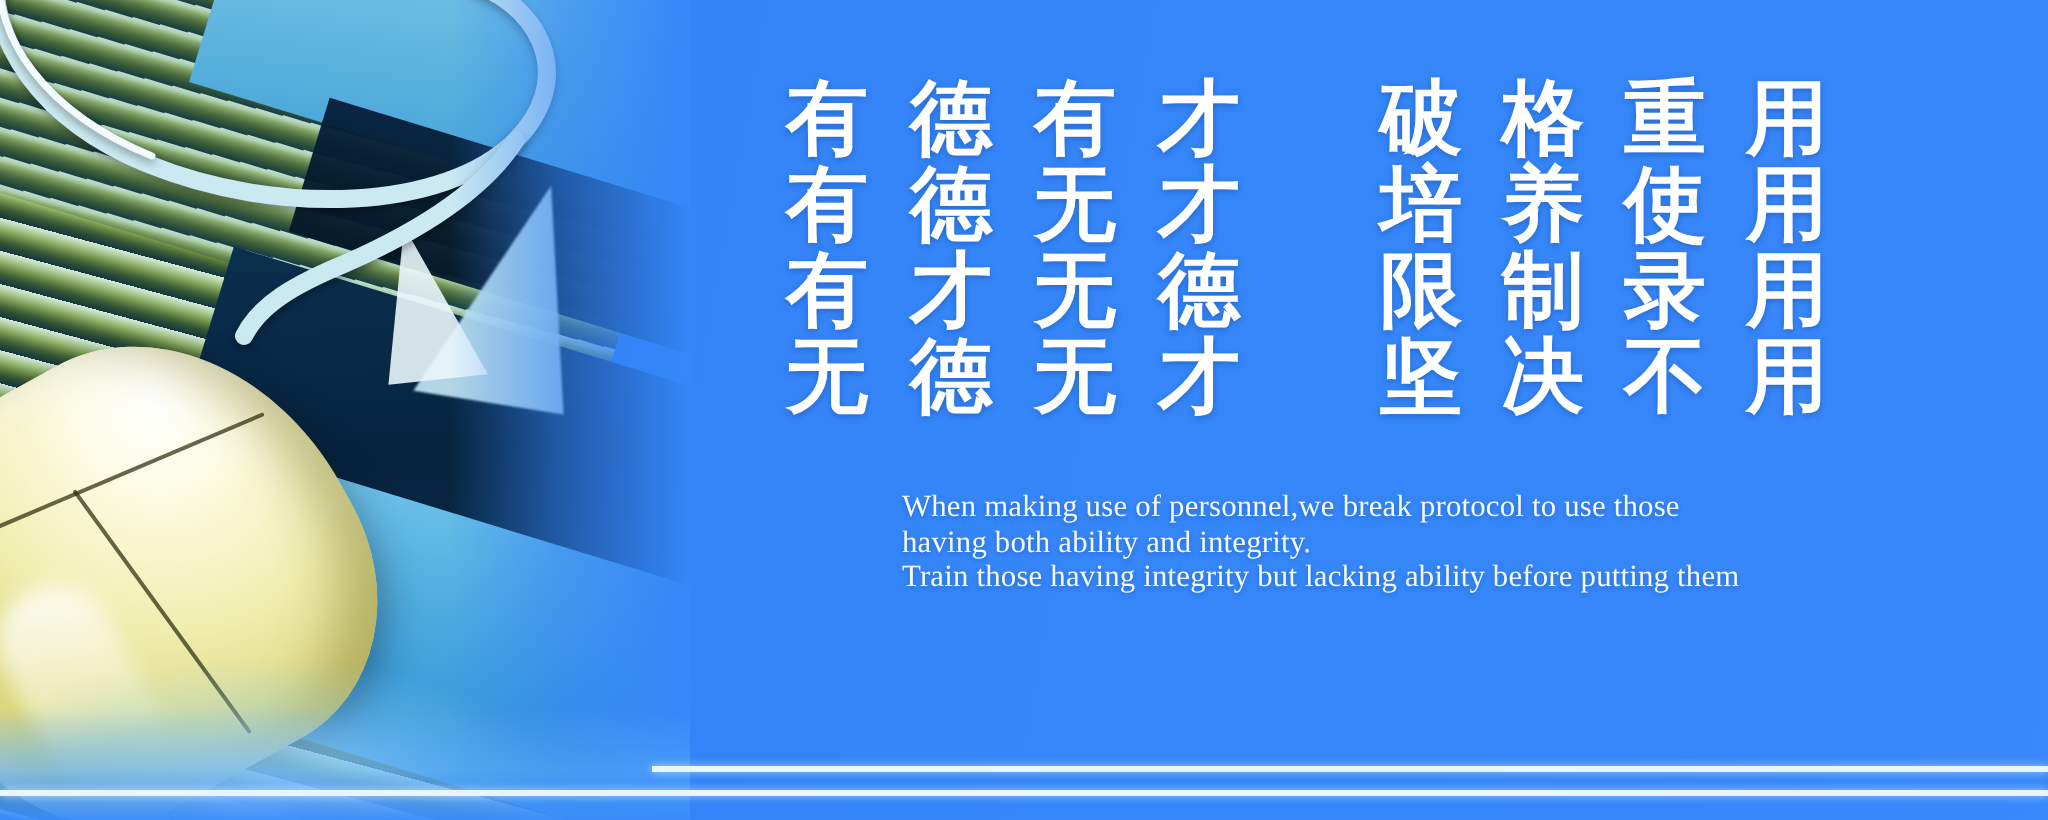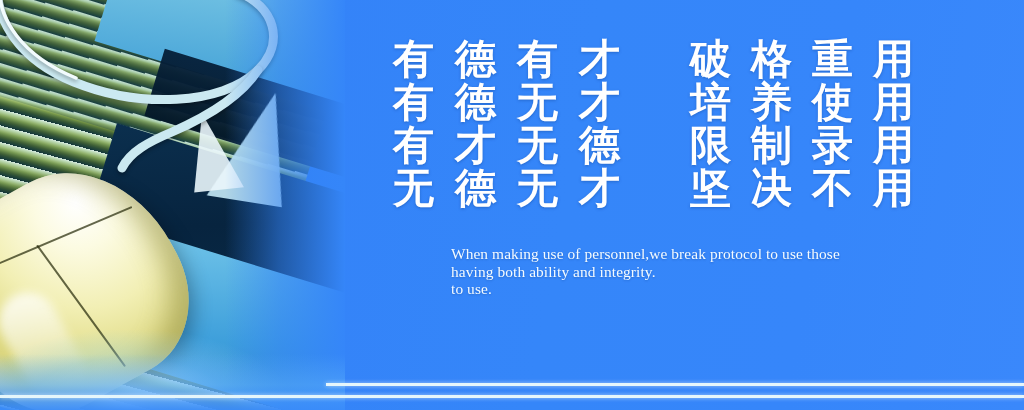--- a/index.html
+++ b/index.html
@@ -351,21 +351,21 @@
           <span class="cjk-cell">不</span>
           <span class="cjk-cell">用</span>
         </div>
       </div>
 
     </div>
 
     <div class="english">
       <span class="ln">When making use of personnel,we break protocol to use those</span>
       <span class="ln">having both ability and integrity.</span>
-      <span class="ln">to use.</span>
+      <span class="ln">Train those having integrity but lacking ability before putting them</span>
     </div>
 
   </div>
 
   <div class="rule" id="rule-upper"></div>
   <div class="rule" id="rule-lower"></div>
 
 </div>
 
 </body></html>

